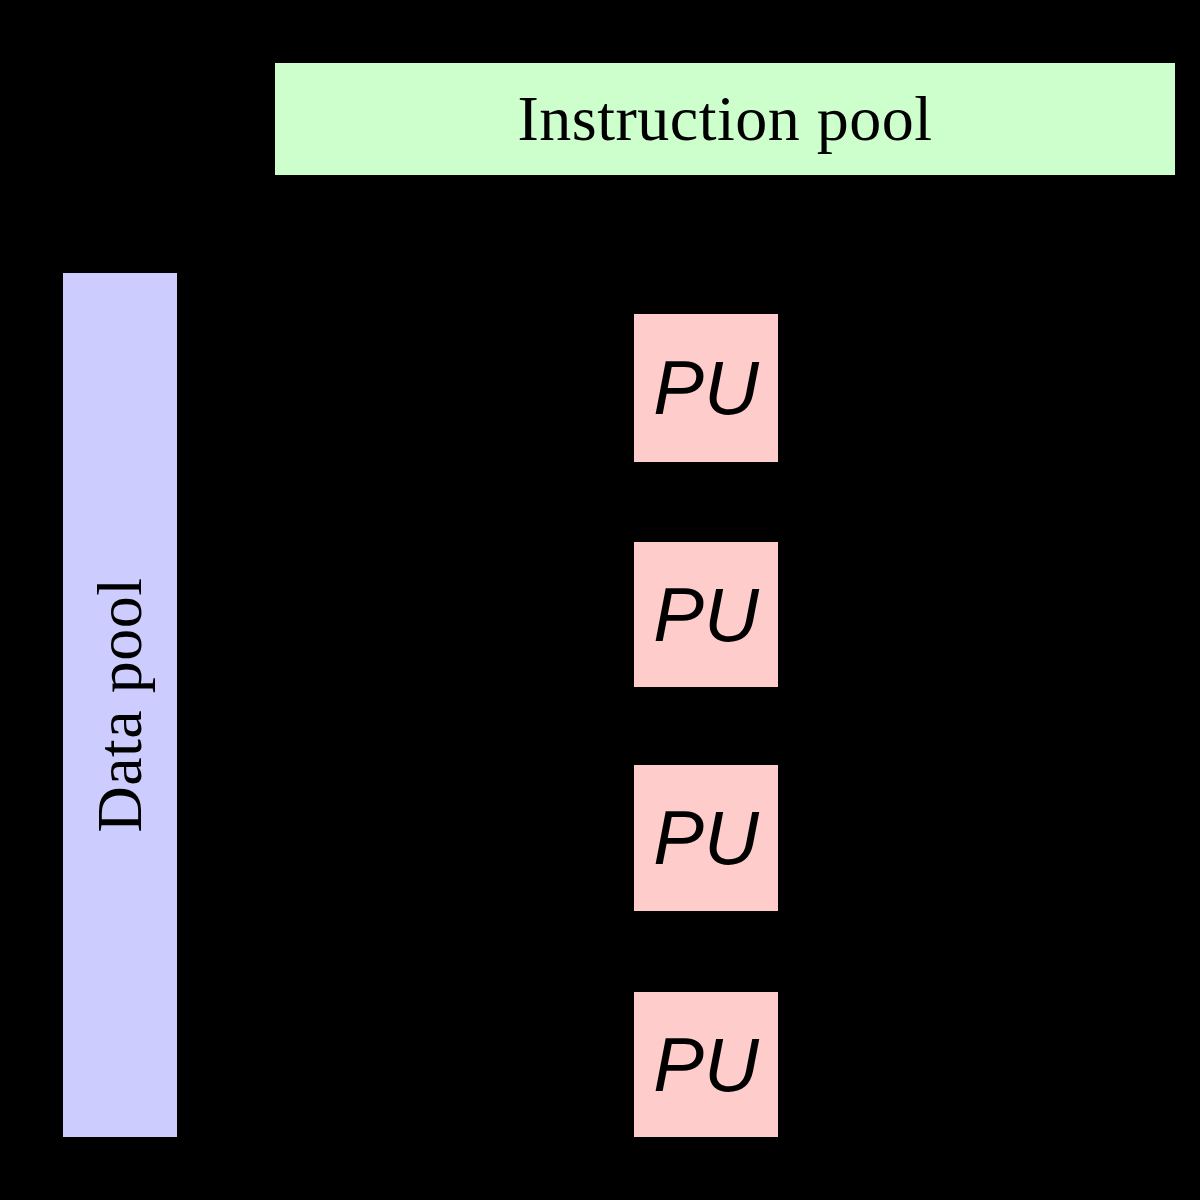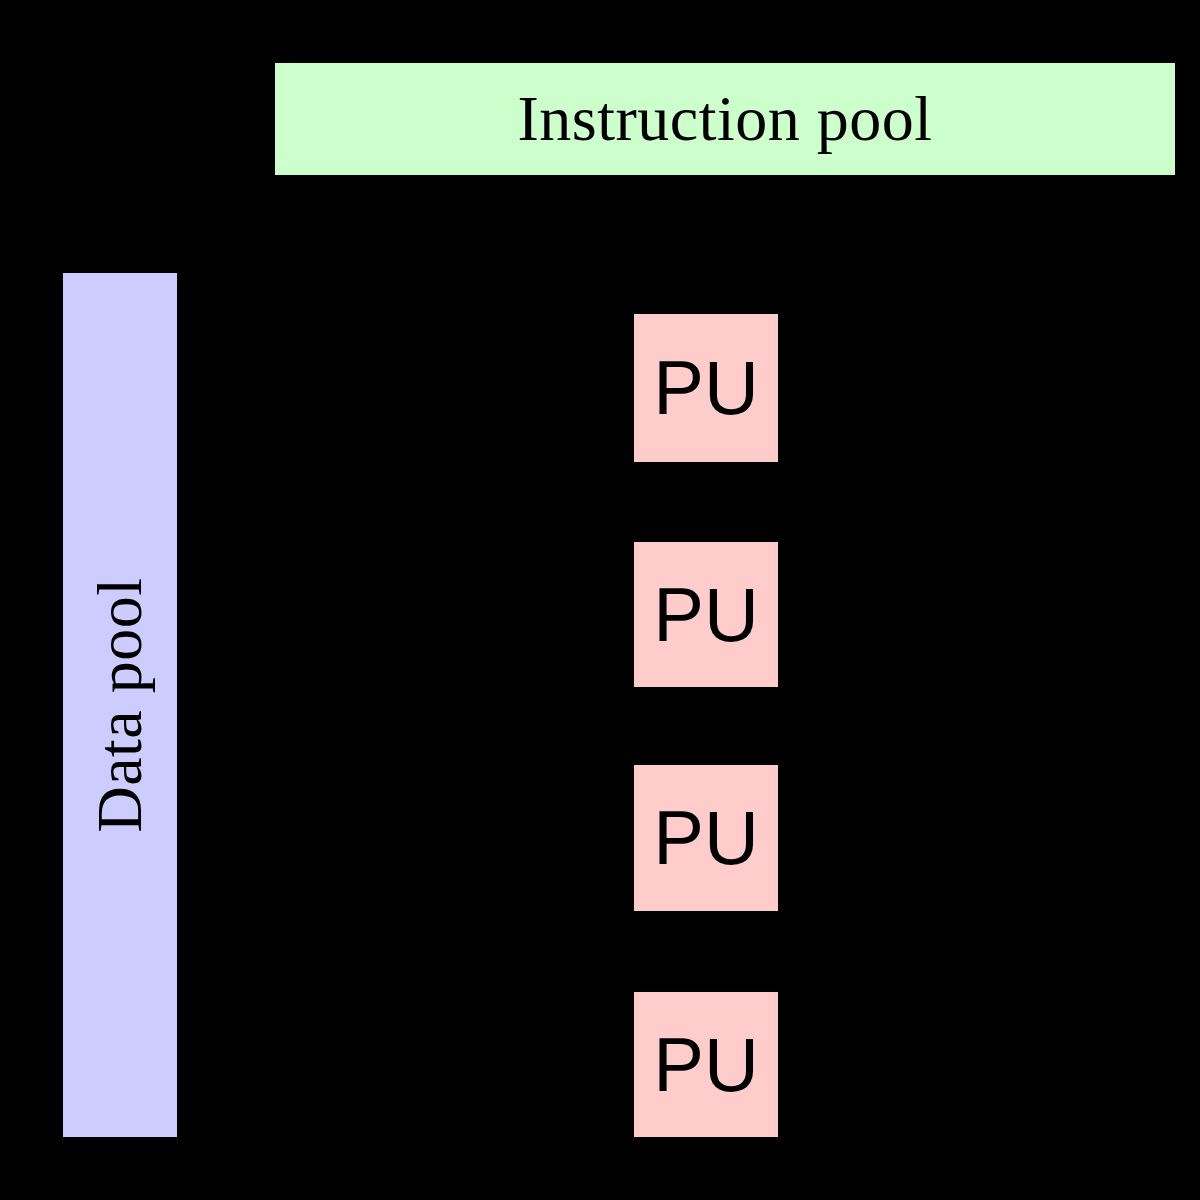--- a/index.html
+++ b/index.html
@@ -65,20 +65,21 @@
   
   .pu-box {
     left: 634px;
     width: 144px;
     background: #ffcccc;
     font-family: "Liberation Sans", sans-serif;
     font-size: 76px;
     font-weight: 400;
     color: #000000;
     letter-spacing: 0px;
+    font-style: italic;
   }
 
   #pu-0 { top: 314px;  height: 148px; }
   #pu-1 { top: 542px;  height: 145px; }
   #pu-2 { top: 765px;  height: 146px; }
   #pu-3 { top: 992px;  height: 145px; }
 </style>
 </head>
 <body>
 

